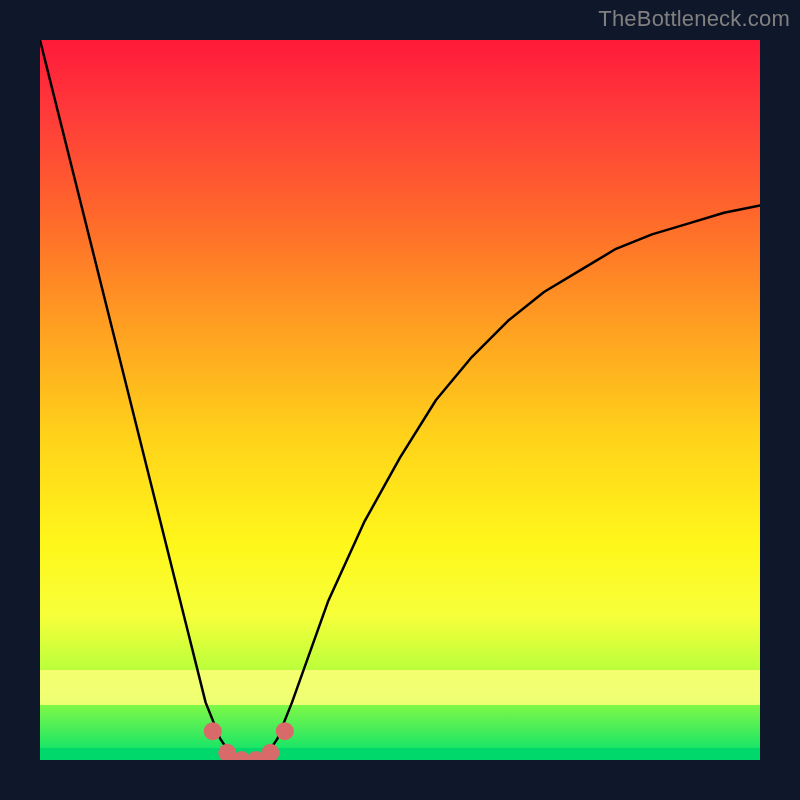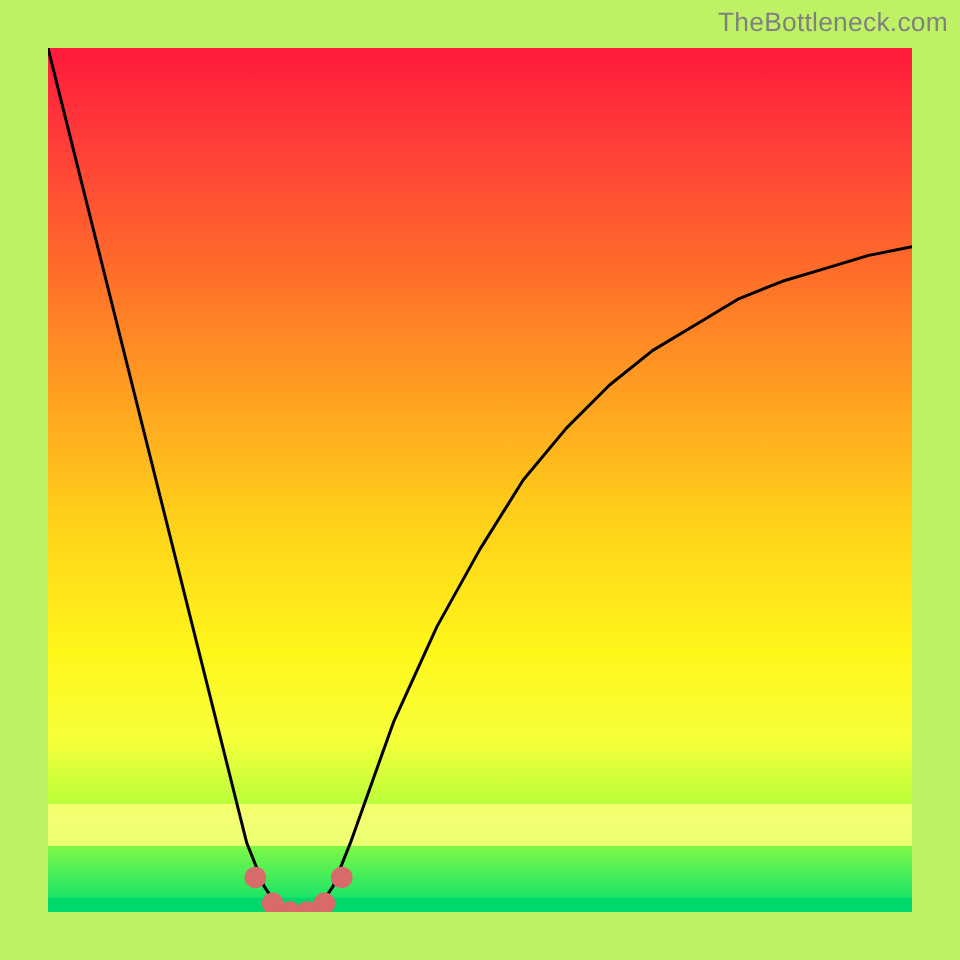--- a/index.html
+++ b/index.html
@@ -9,21 +9,21 @@
     height: 800px;
     background: #000;
     overflow: hidden;
   }
   .frame {
     position: absolute;
     top: 0;
     left: 0;
     width: 800px;
     height: 800px;
-    background: #bef264;
+    background: #0f172a;
   }
   .plot {
     position: absolute;
     top: 40px;
     left: 40px;
     width: 720px;
     height: 720px;
     background: linear-gradient(to bottom,
       #ff1a3a 0%,
       #ff3a3a 10%,

